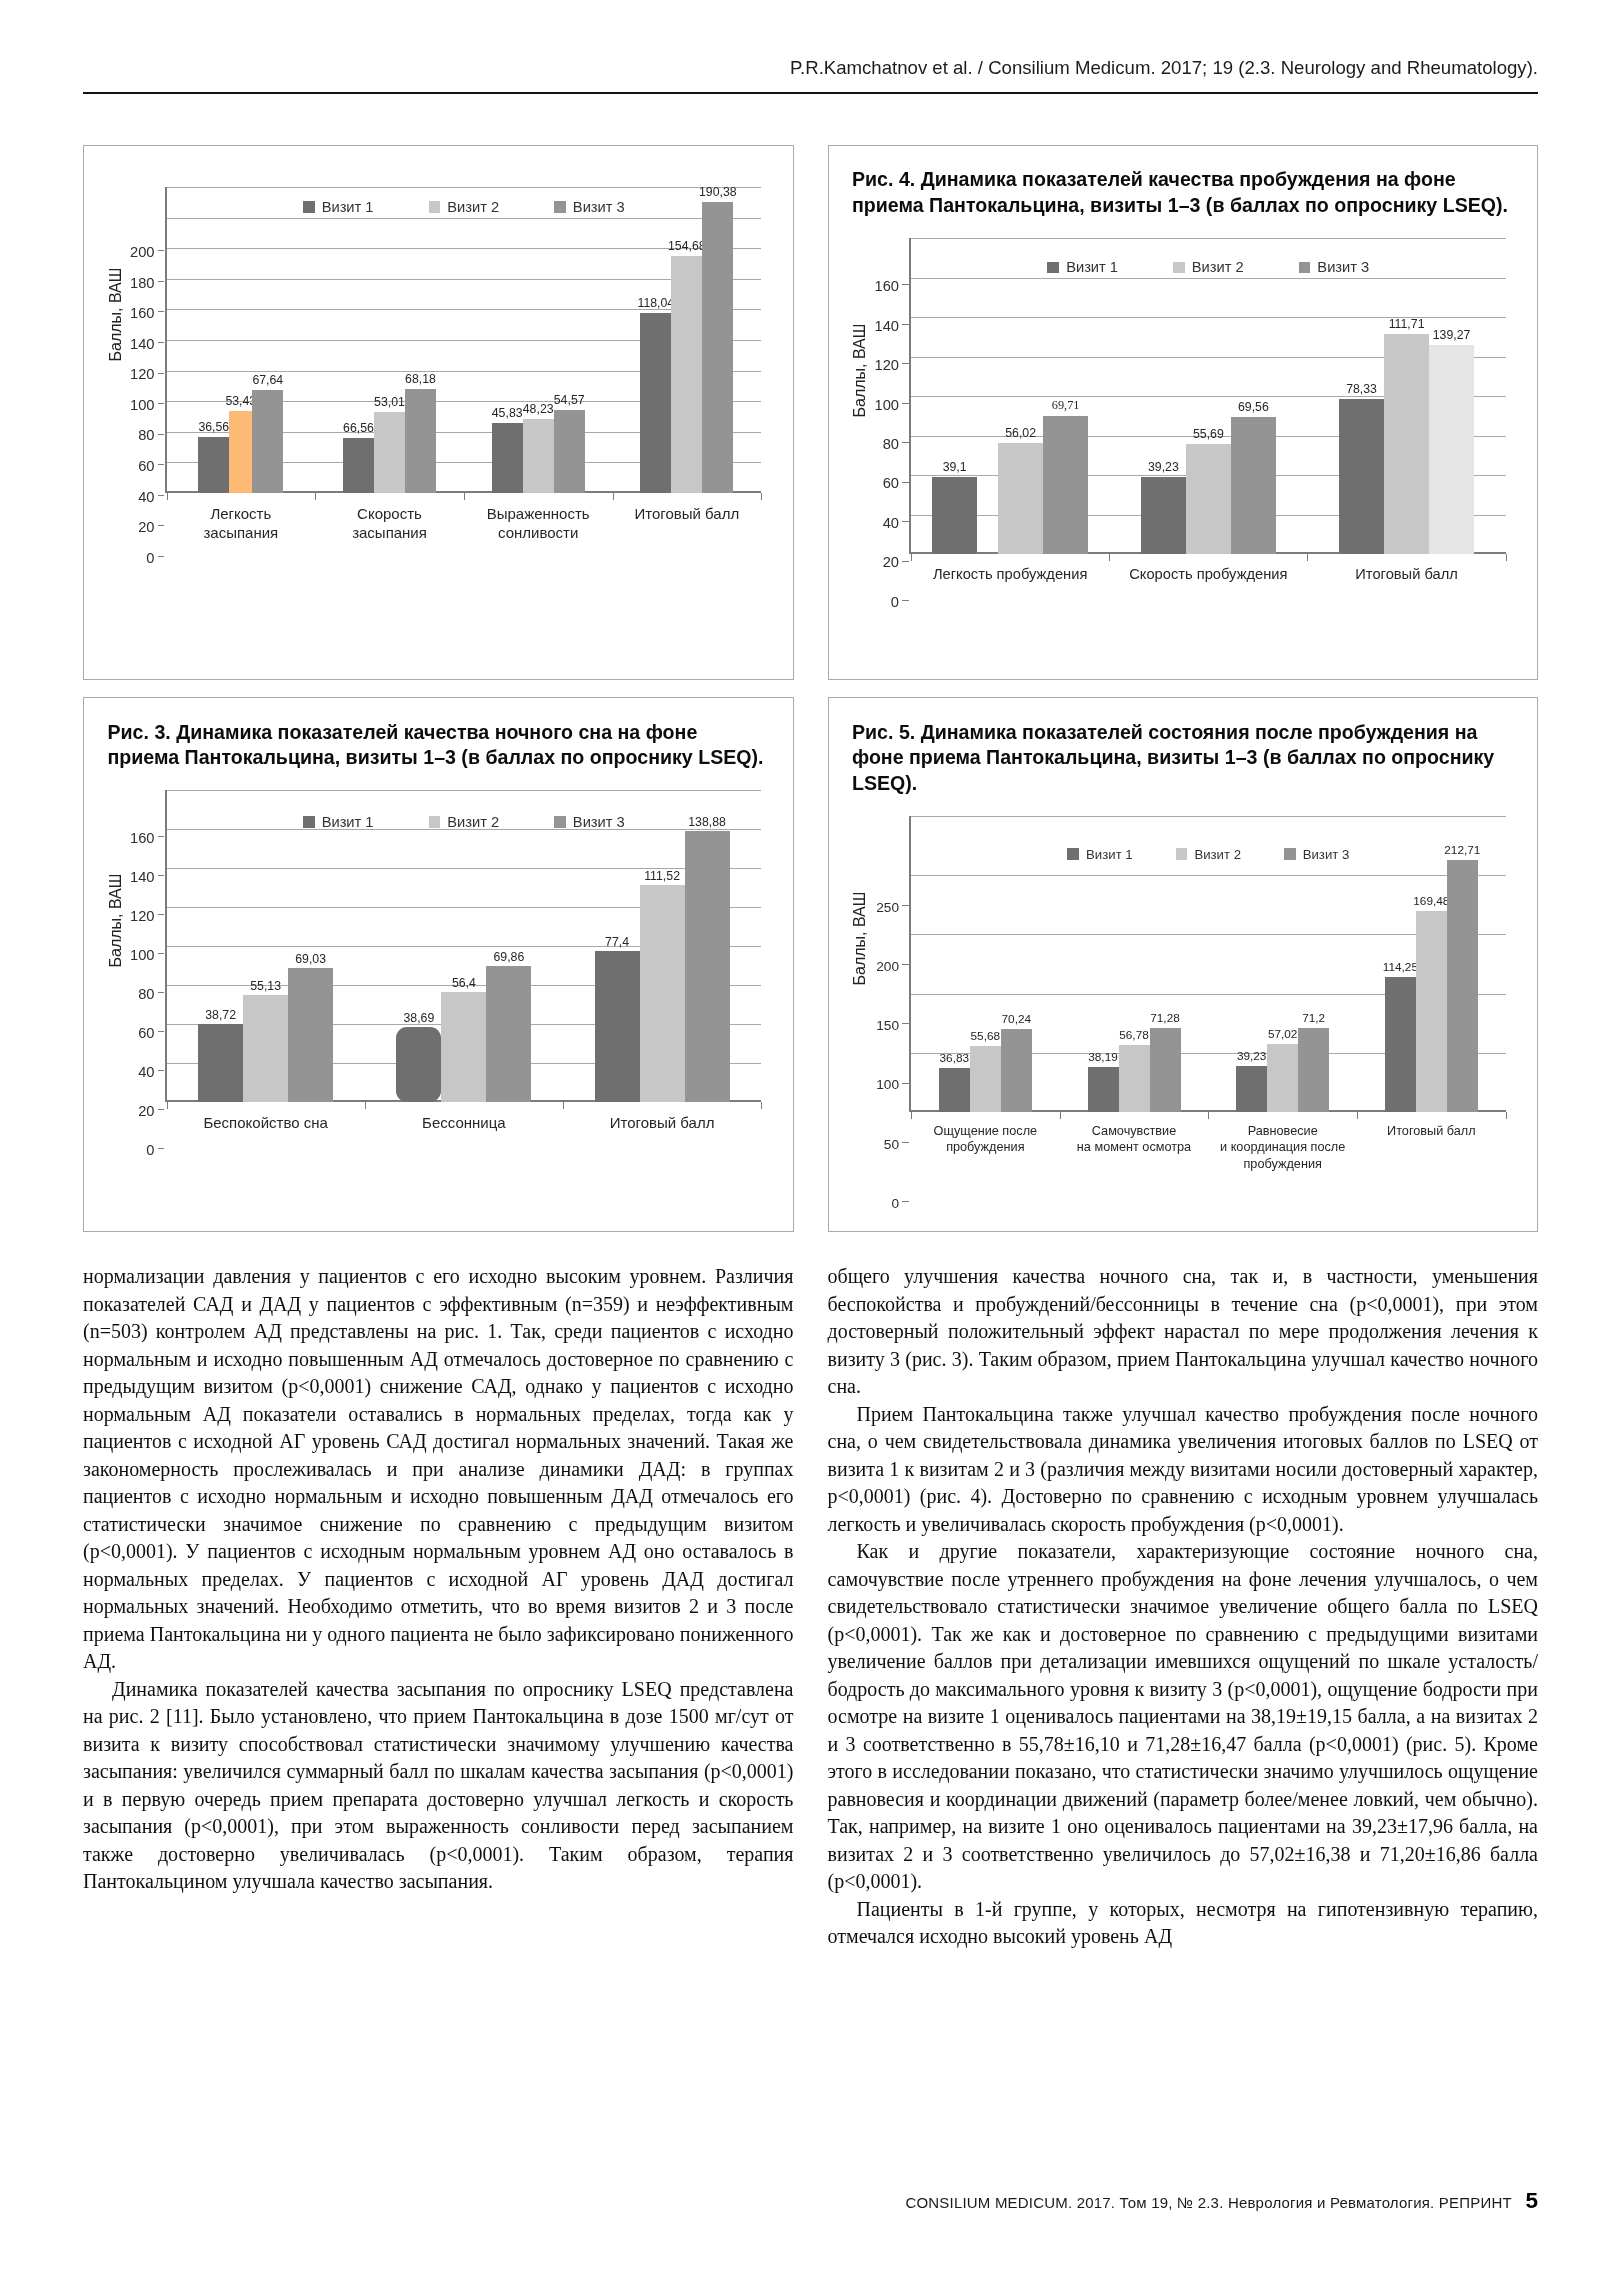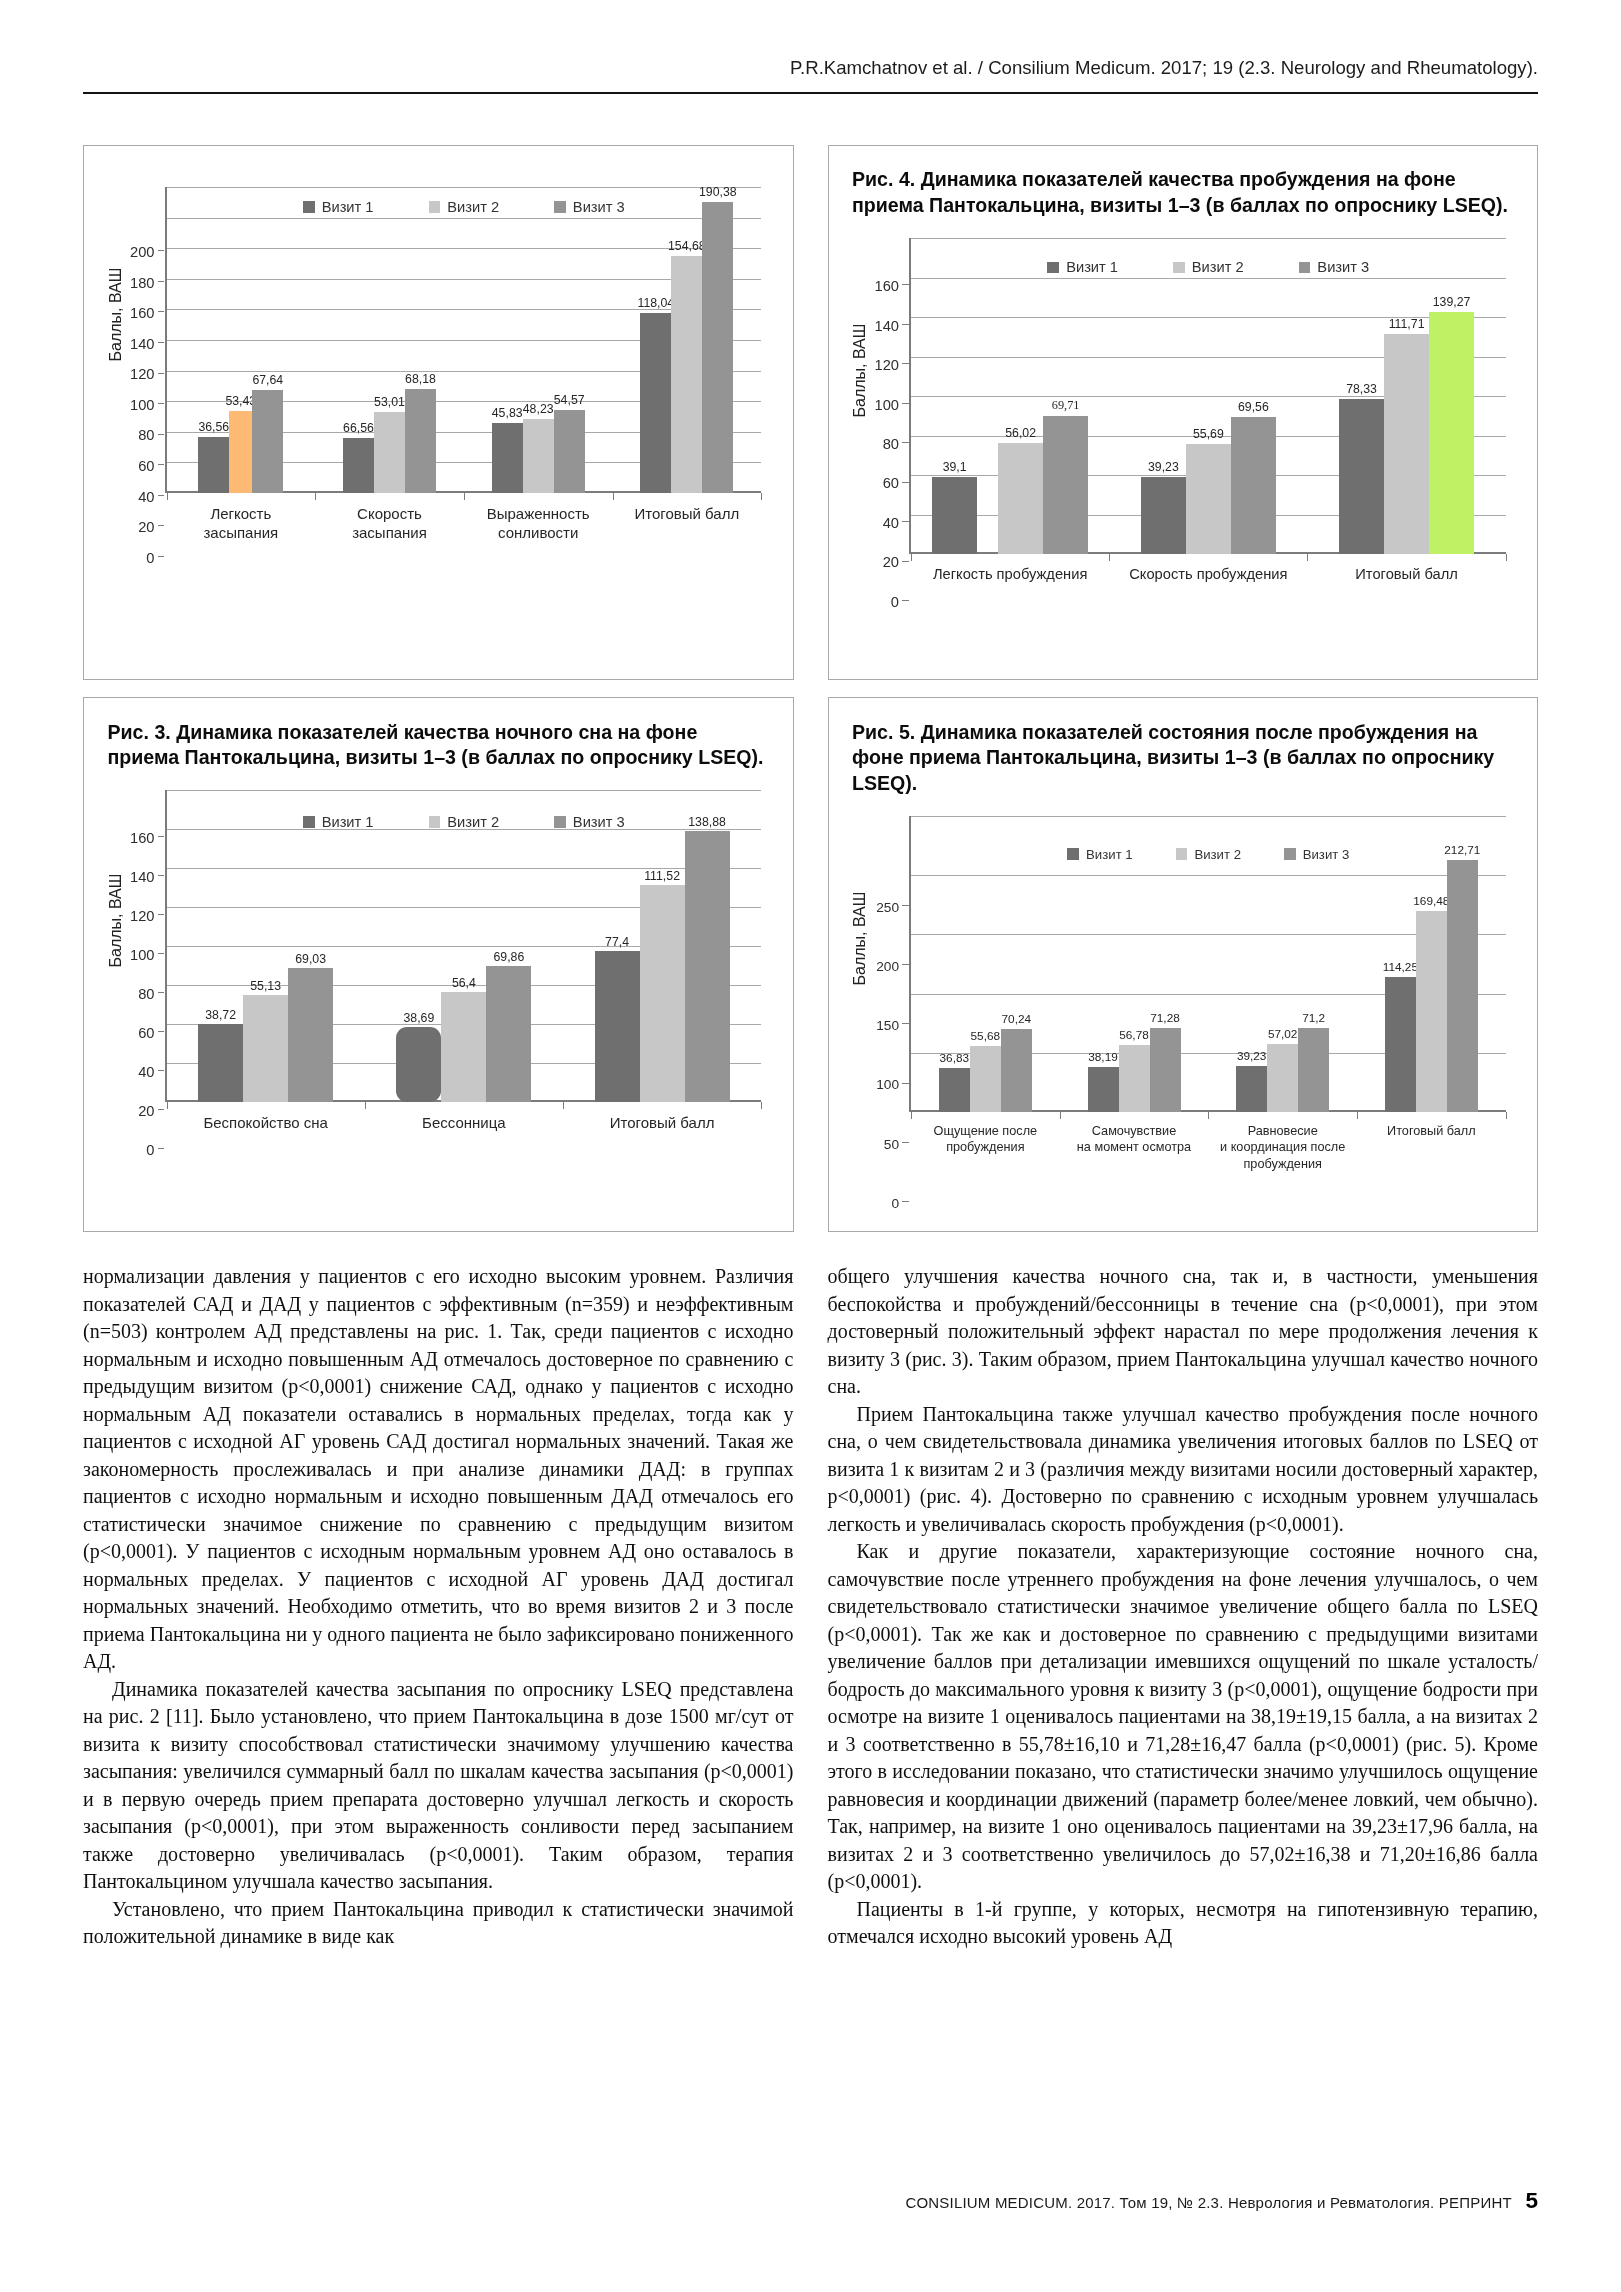--- a/index.html
+++ b/index.html
@@ -260,21 +260,21 @@
                     <div class="bar-value">69,56</div>
                   </div>
                 </div>
                 <div class="bar-group">
                   <div class="bar" style="height: 155px; width: 45px; background: rgb(111, 111, 111);">
                     <div class="bar-value">78,33</div>
                   </div>
                   <div class="bar" style="height: 220px; width: 45px; background: rgb(199, 199, 199);">
                     <div class="bar-value">111,71</div>
                   </div>
-                  <div class="bar" style="height: 242px; width: 45px; background: #bef264;">
+                  <div class="bar" style="height: 209px; width: 45px; background: #e5e5e5;">
                     <div class="bar-value">139,27</div>
                   </div>
                 </div>
               </div>
               <div class="legend" style="top: 21.6px; gap: 55px;">
                 <div class="legend-item">
                   <span class="legend-swatch" style="background: rgb(111, 111, 111);"></span>
                   <span class="legend-text">Визит 1</span>
                 </div>
                 <div class="legend-item">
@@ -512,21 +512,20 @@
             <div class="tick-mark" style="bottom: 296px;"></div>
           </div>
       </div>
 
     </div>
 
     <div class="body-text">
       <div>
           <p class="noindent">нормализации давления у пациентов с его исходно высоким уровнем. Различия показателей САД и ДАД у пациентов с эффективным (n=359) и неэффективным (n=503) контролем АД представлены на рис. 1. Так, среди пациентов с исходно нормальным и исходно повышенным АД отмечалось достоверное по сравнению с предыдущим визитом (p&lt;0,0001) снижение САД, однако у пациентов с исходно нормальным АД показатели оставались в нормальных пределах, тогда как у пациентов с исходной АГ уровень САД достигал нормальных значений. Такая же закономерность прослеживалась и при анализе динамики ДАД: в группах пациентов с исходно нормальным и исходно повышенным ДАД отмечалось его статистически значимое снижение по сравнению с предыдущим визитом (p&lt;0,0001). У пациентов с исходным нормальным уровнем АД оно оставалось в нормальных пределах. У пациентов с исходной АГ уровень ДАД достигал нормальных значений. Необходимо отметить, что во время визитов 2 и 3 после приема Пантокальцина ни у одного пациента не было зафиксировано пониженного АД.</p>
           <p>Динамика показателей качества засыпания по опроснику LSEQ представлена на рис. 2 [11]. Было установлено, что прием Пантокальцина в дозе 1500 мг/сут от визита к визиту способствовал статистически значимому улучшению качества засыпания: увеличился суммарный балл по шкалам качества засыпания (p&lt;0,0001) и в первую очередь прием препарата достоверно улучшал легкость и скорость засыпания (p&lt;0,0001), при этом выраженность сонливости перед засыпанием также достоверно увеличивалась (p&lt;0,0001). Таким образом, терапия Пантокальцином улучшала качество засыпания.</p>
-          <p>Установлено, что прием Пантокальцина приводил к статистически значимой положительной динамике в виде как</p>
         </div>
       <div>
           <p class="noindent">общего улучшения качества ночного сна, так и, в частности, уменьшения беспокойства и пробуждений/бессонницы в течение сна (p&lt;0,0001), при этом достоверный положительный эффект нарастал по мере продолжения лечения к визиту 3 (рис. 3). Таким образом, прием Пантокальцина улучшал качество ночного сна.</p>
           <p>Прием Пантокальцина также улучшал качество пробуждения после ночного сна, о чем свидетельствовала динамика увеличения итоговых баллов по LSEQ от визита 1 к визитам 2 и 3 (различия между визитами носили достоверный характер, p&lt;0,0001) (рис. 4). Достоверно по сравнению с исходным уровнем улучшалась легкость и увеличивалась скорость пробуждения (p&lt;0,0001).</p>
           <p>Как и другие показатели, характеризующие состояние ночного сна, самочувствие после утреннего пробуждения на фоне лечения улучшалось, о чем свидетельствовало статистически значимое увеличение общего балла по LSEQ (p&lt;0,0001). Так же как и достоверное по сравнению с предыдущими визитами увеличение баллов при детализации имевшихся ощущений по шкале усталость/бодрость до максимального уровня к визиту 3 (p&lt;0,0001), ощущение бодрости при осмотре на визите 1 оценивалось пациентами на 38,19±19,15 балла, а на визитах 2 и 3 соответственно в 55,78±16,10 и 71,28±16,47 балла (p&lt;0,0001) (рис. 5). Кроме этого в исследовании показано, что статистически значимо улучшилось ощущение равновесия и координации движений (параметр более/менее ловкий, чем обычно). Так, например, на визите 1 оно оценивалось пациентами на 39,23±17,96 балла, на визитах 2 и 3 соответственно увеличилось до 57,02±16,38 и 71,20±16,86 балла (p&lt;0,0001).</p>
           <p>Пациенты в 1-й группе, у которых, несмотря на гипотензивную терапию, отмечался исходно высокий уровень АД</p>
         </div>
     </div>
 
   </div>

